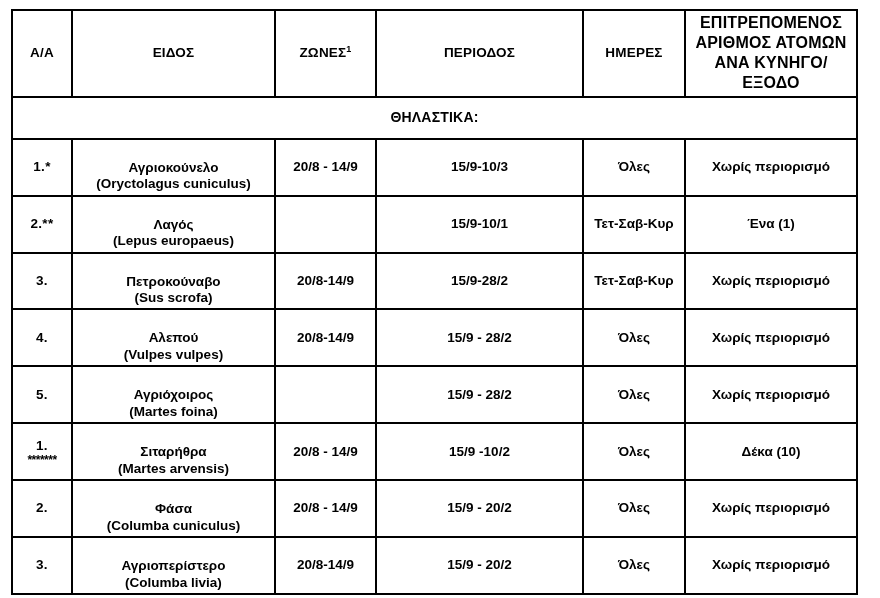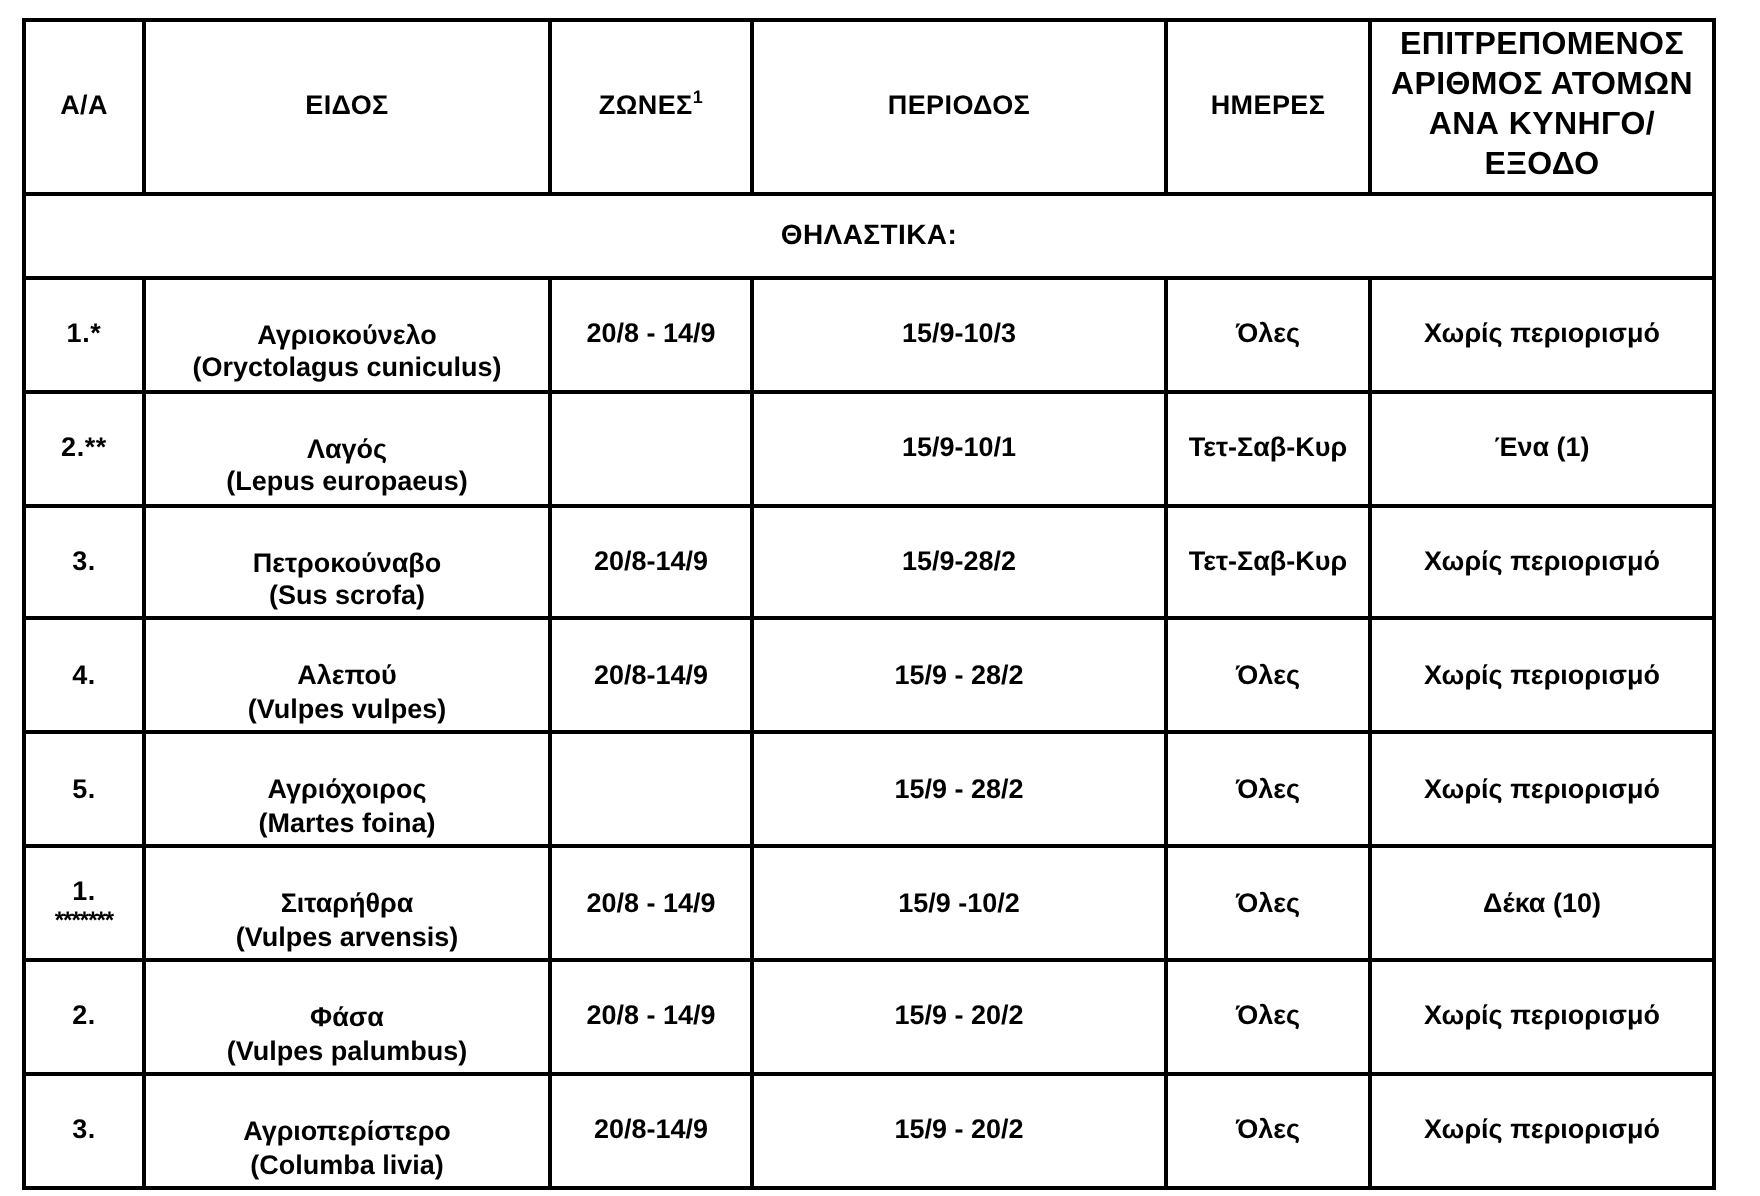--- a/index.html
+++ b/index.html
@@ -215,36 +215,36 @@
         </tr>
 
 
         <tr class="data-row">
           <td class="cell-aa">
             <span class="aa-num">1.</span>
             <span class="aa-stars">*******</span>
           </td>
           <td class="cell-species">
             <span class="sp-common">Σιταρήθρα</span>
-            <span class="sp-latin">(Vulpes arvensis)</span>
+            <span class="sp-latin">(Martes arvensis)</span>
           </td>
           <td class="cell-zones">20/8 - 14/9</td>
           <td class="cell-period">15/9 -10/2</td>
           <td class="cell-days">Όλες</td>
           <td class="cell-allowed">Δέκα (10)</td>
         </tr>
 
         <tr class="data-row">
           <td class="cell-aa">
             <span class="aa-num">2.</span>
 
           </td>
           <td class="cell-species">
             <span class="sp-common">Φάσα</span>
-            <span class="sp-latin">(Vulpes palumbus)</span>
+            <span class="sp-latin">(Columba cuniculus)</span>
           </td>
           <td class="cell-zones">20/8 - 14/9</td>
           <td class="cell-period">15/9 - 20/2</td>
           <td class="cell-days">Όλες</td>
           <td class="cell-allowed">Χωρίς περιορισμό</td>
         </tr>
 
         <tr class="data-row">
           <td class="cell-aa">
             <span class="aa-num">3.</span>

